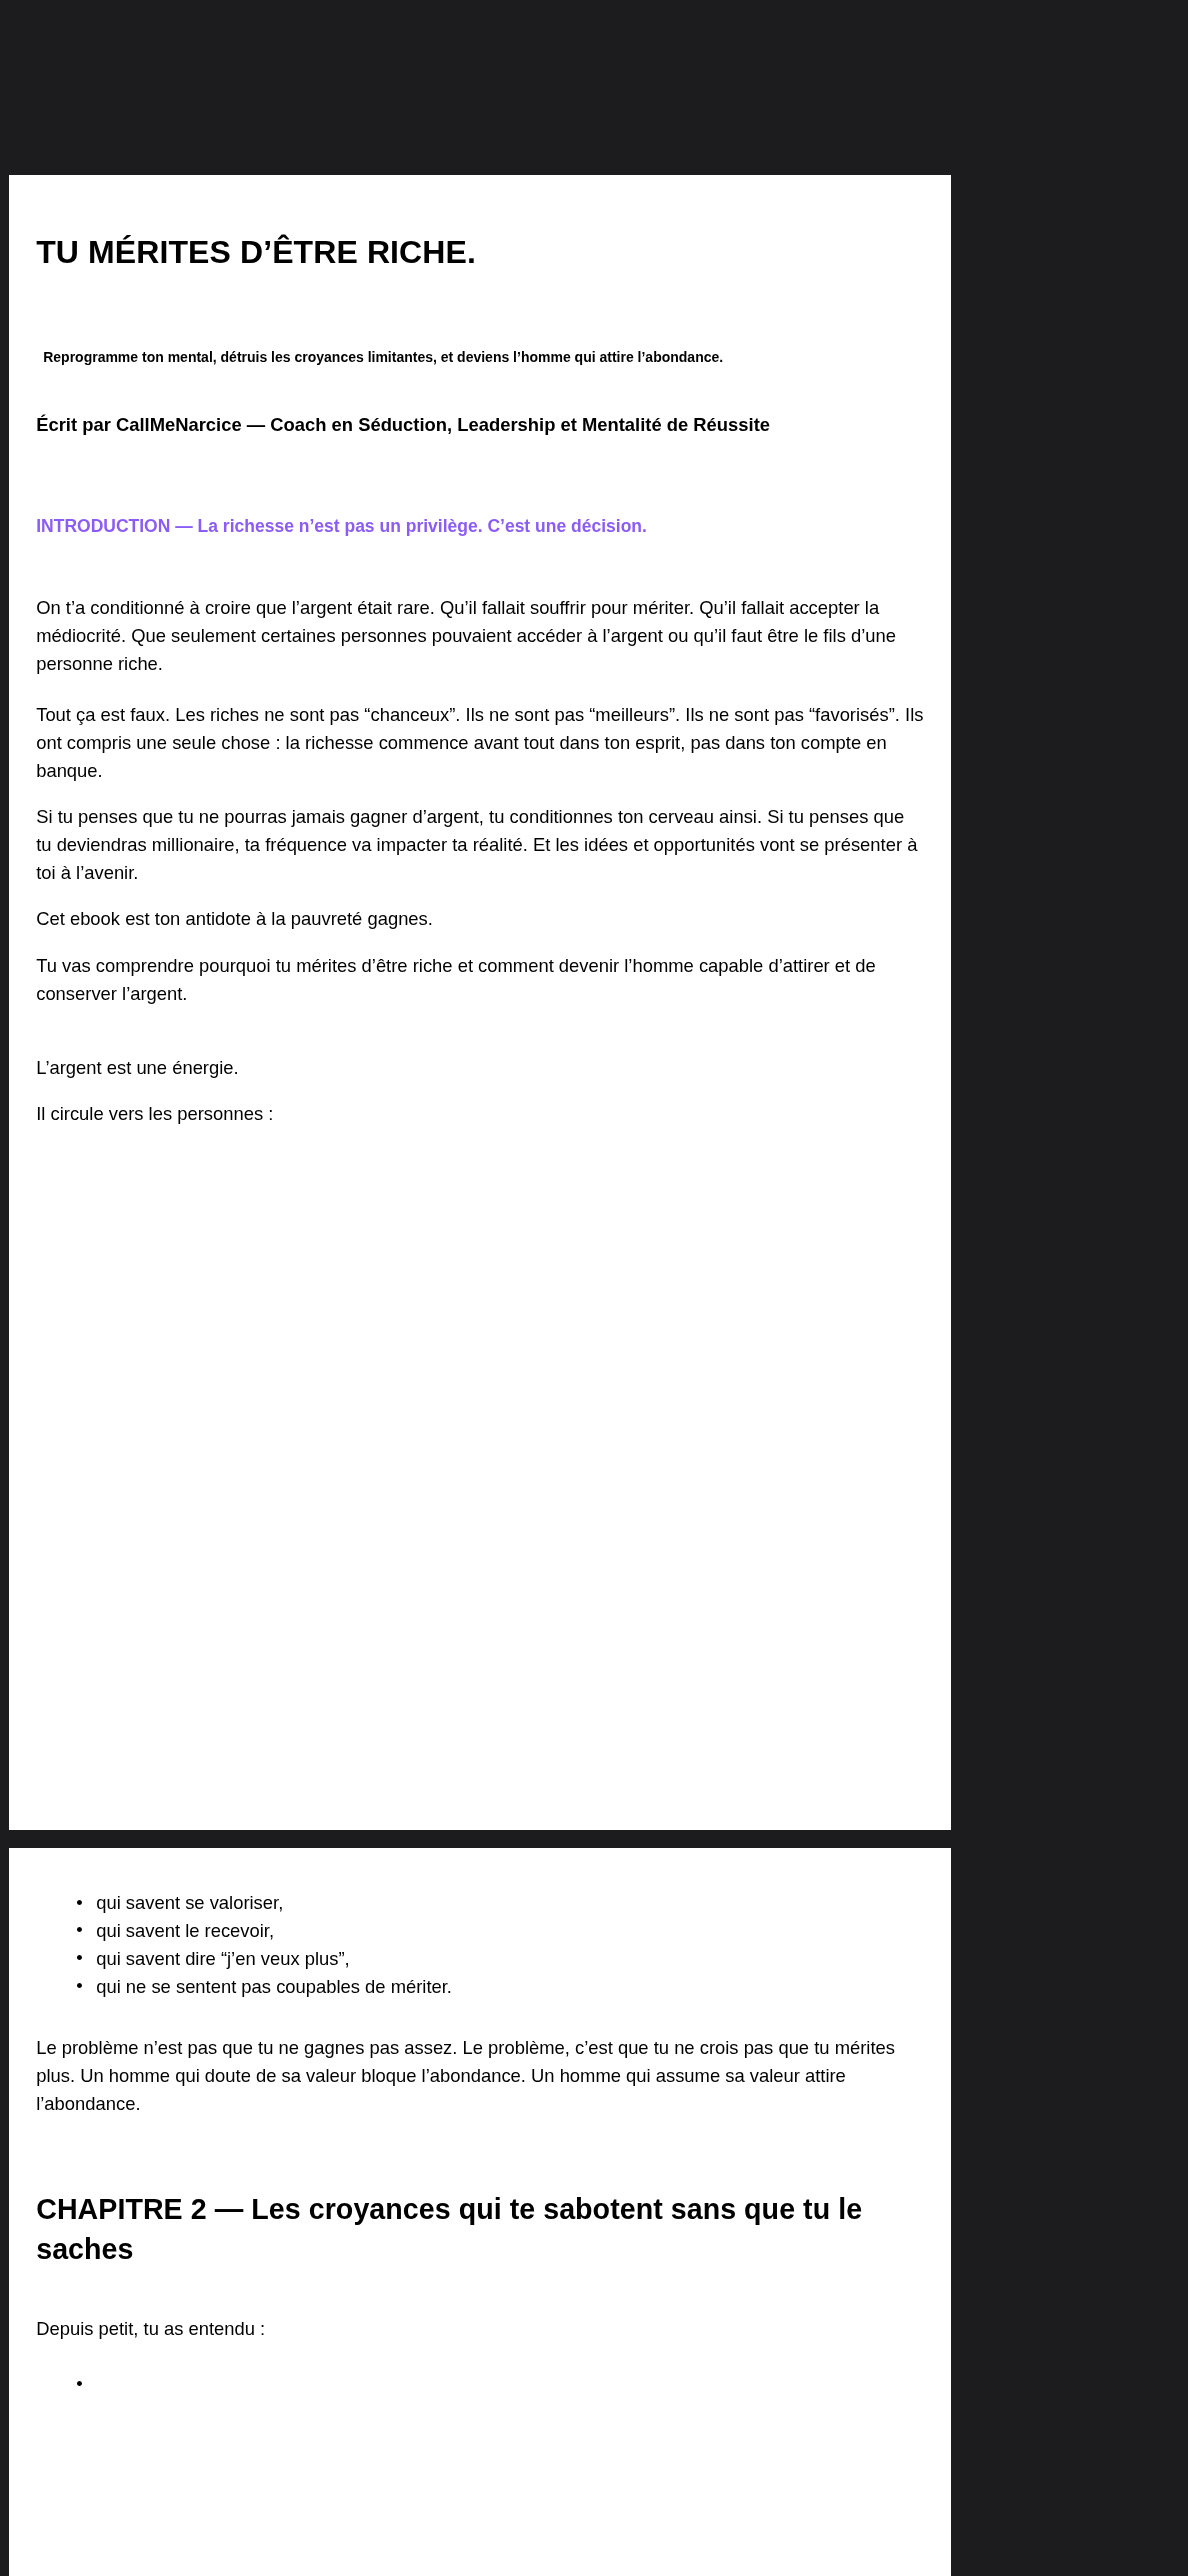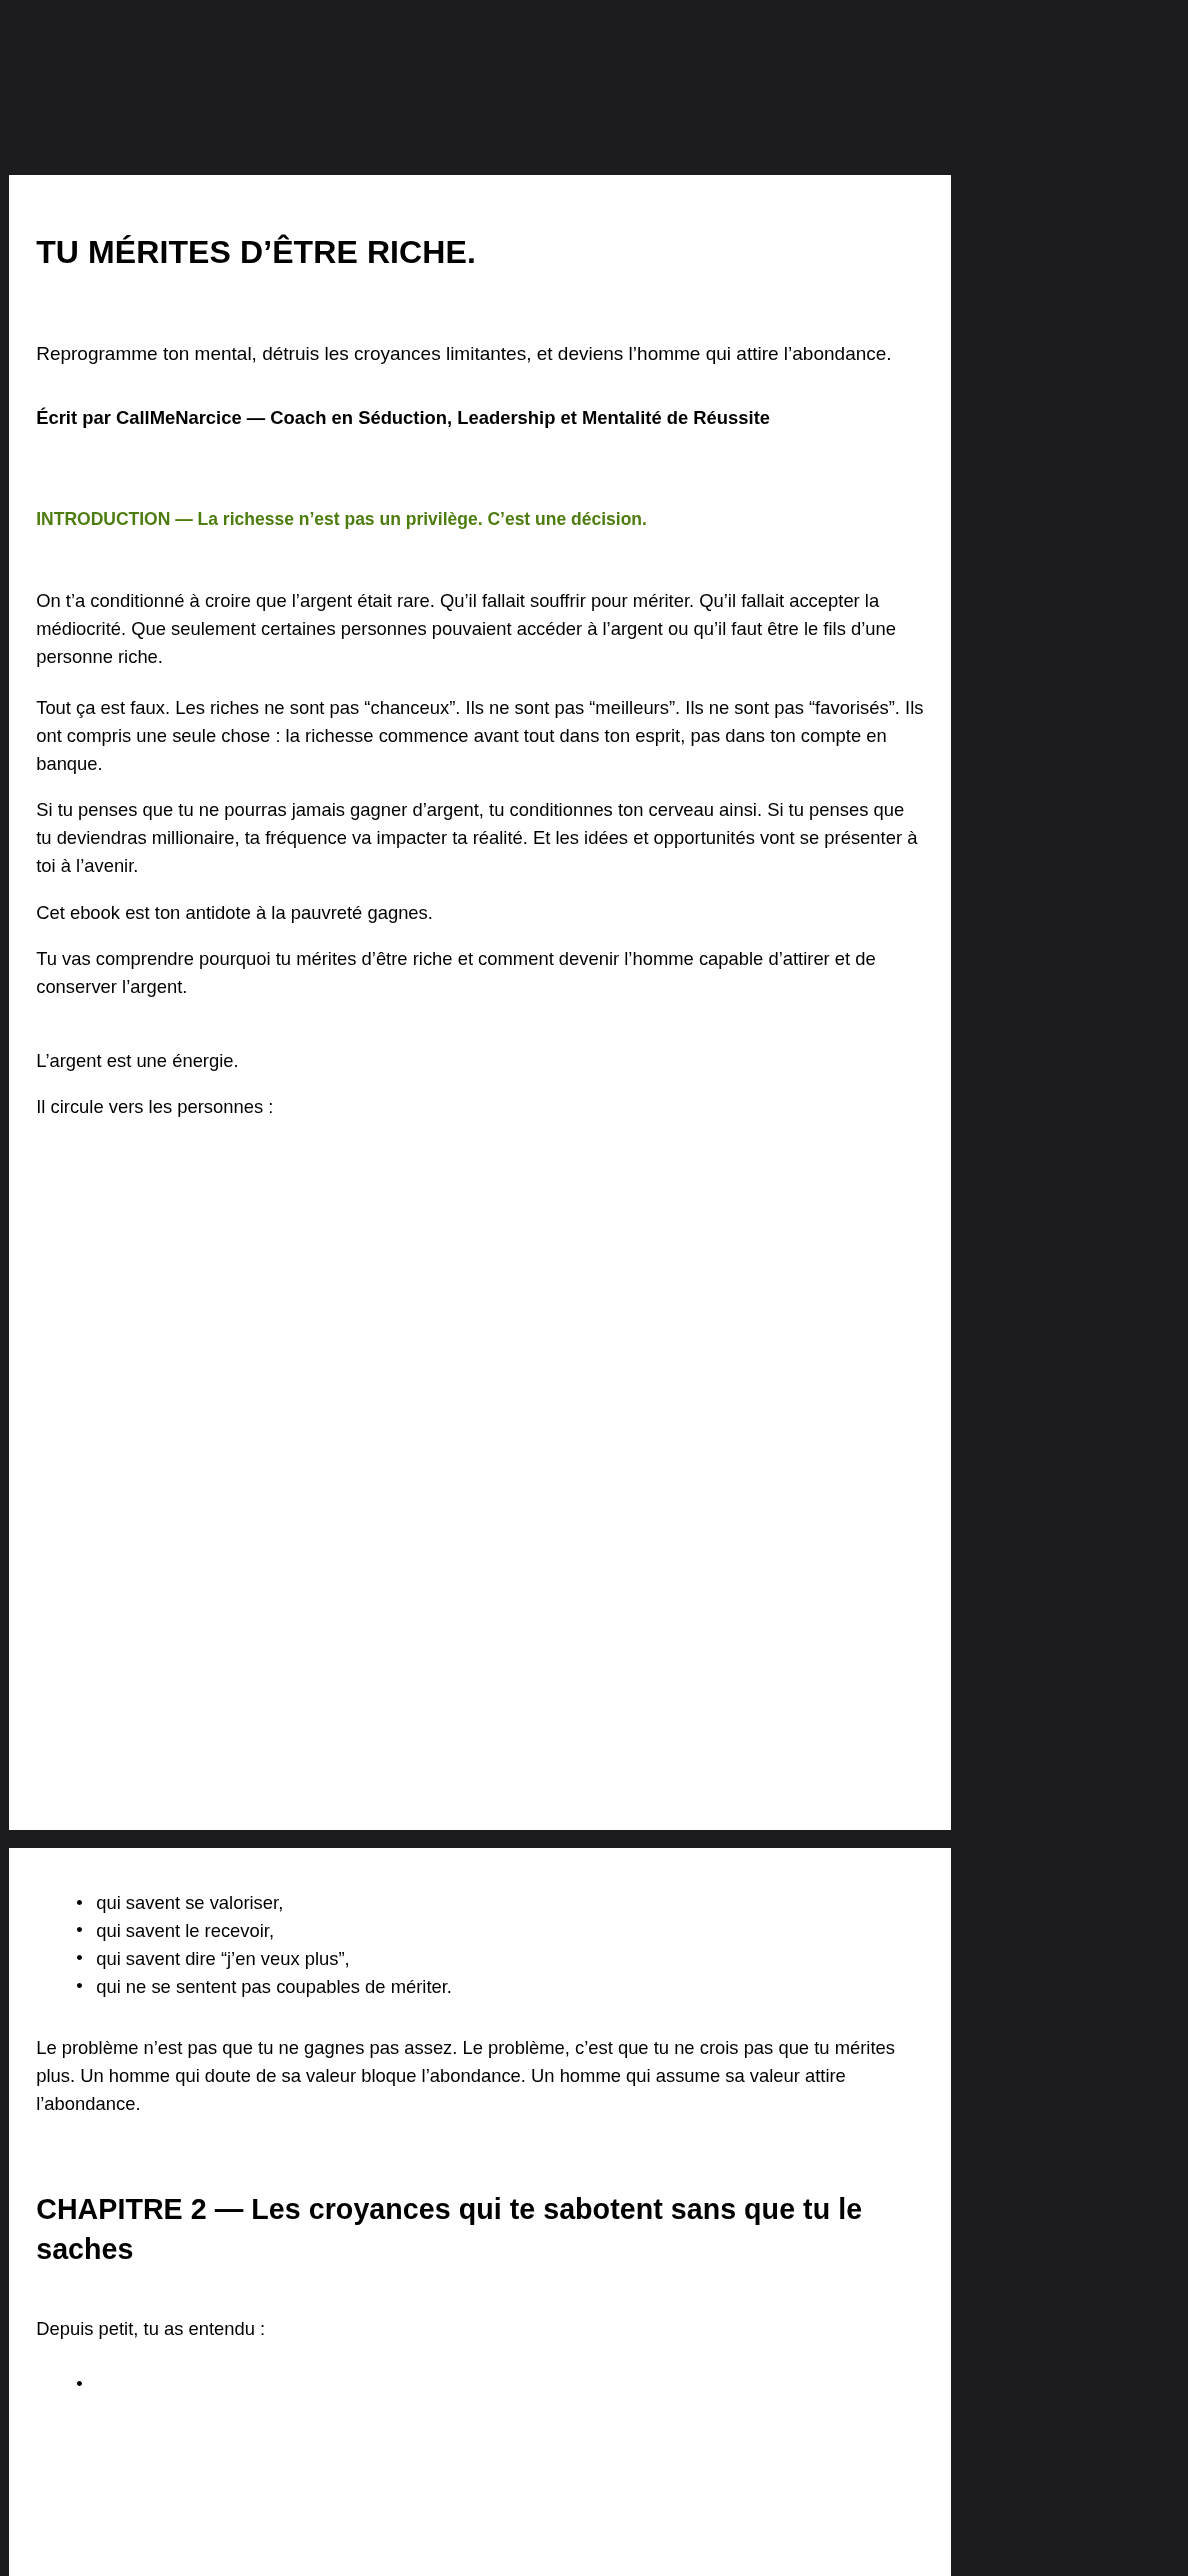--- a/index.html
+++ b/index.html
@@ -52,41 +52,41 @@
     font-size: 32px;
     font-weight: bold;
     letter-spacing: 0.1px;
     color: #000;
     margin: 0;
     padding-top: 57px;
     line-height: 1.3;
   }
 
   .doc-subtitle {
-    font-size: 19px;
-    font-weight: normal;
+    font-size: 14px;
+    font-weight: bold;
     color: #000;
-    margin: 0;
+    margin: 7px;
     padding-top: 66px;
     line-height: 1.45;
   }
 
   .doc-byline {
     font-size: 18.4px;
     font-weight: bold;
     color: #000;
     margin: 0;
     padding-top: 37px;
     line-height: 1.5;
   }
 
   .section-heading {
     font-size: 17.5px;
     font-weight: bold;
-    color: #4d7c0f;
+    color: #8b5cf6;
     margin: 0;
     padding-top: 74px;
     line-height: 1.5;
   }
 
   .body-para {
     font-size: 18.4px;
     font-weight: normal;
     color: #000;
     margin: 0;

